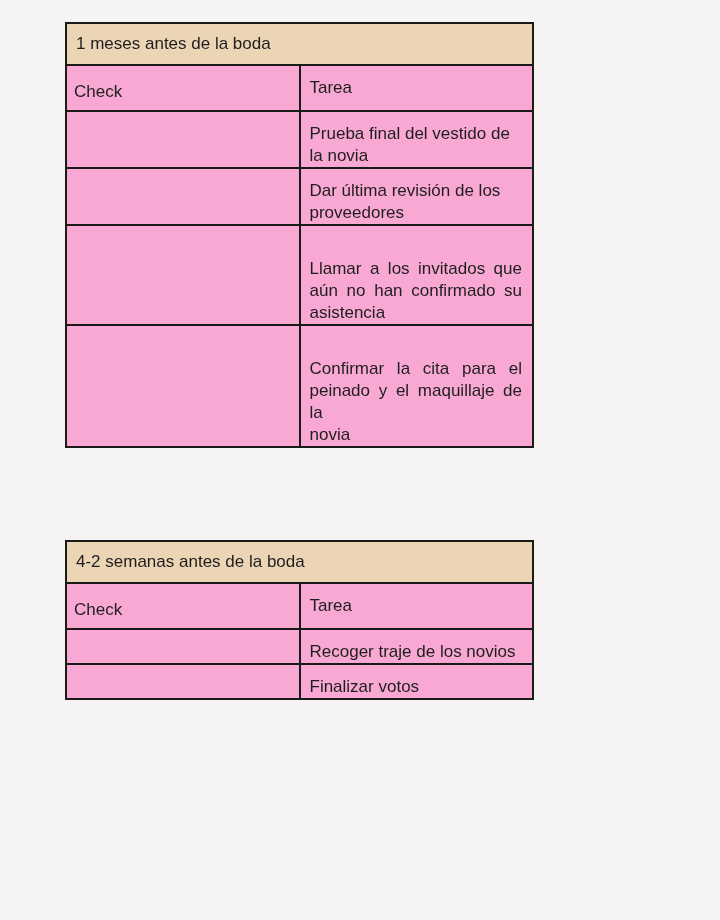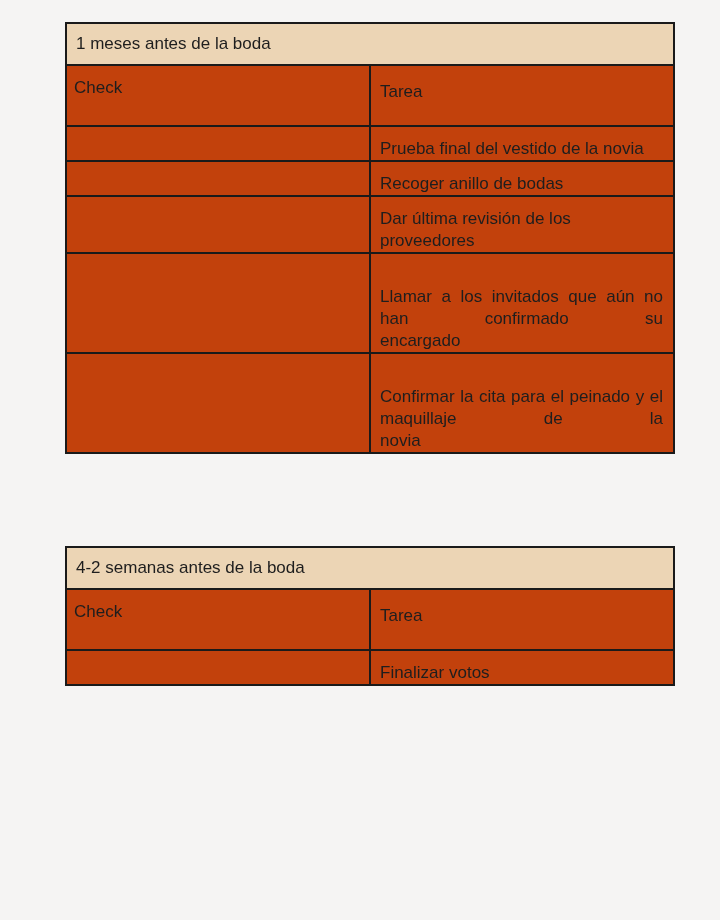--- a/index.html
+++ b/index.html
@@ -11,23 +11,23 @@
   body {
     width: 720px;
     height: 920px;
     overflow: hidden;
   }
   .doc {
     padding: 22px 0 0 65px;
   }
   table.checklist {
     border-collapse: collapse;
-    width: 610px;
+    width: 469px;
     table-layout: fixed;
-    background: #c2410c;
+    background: #f9a8d4;
     color: #1e1e1e;
     font-size: 17px;
     line-height: 22px;
   }
   table.checklist.second {
     margin-top: 92px;
   }
   table.checklist th,
   table.checklist td {
     border: 2px solid #1a1a1a;
@@ -35,24 +35,24 @@
     text-align: left;
     vertical-align: middle;
   }
   th.title-cell {
     background: #ecd5b5;
     padding: 9px 10px 9px 9px;
     font-size: 17px;
   }
   th.col-check {
     width: 70px;
-    padding: 11px 4px 26px 7px;
+    padding: 11px 4px 4px 7px;
   }
   th.col-task {
-    padding: 3px 10px 11px 9px;
+    padding: 11px 10px 11px 9px;
   }
   td.check-cell {
     width: 70px;
     padding: 11px 4px;
   }
   td.task-cell {
     padding: 11px 10px 0 9px;
   }
   
   .jline {
@@ -78,31 +78,27 @@
         <th class="col-task">Tarea</th>
       </tr>
     </thead>
     <tbody>
       <tr>
         <td class="check-cell"></td>
         <td class="task-cell">Prueba final del vestido de la novia</td>
       </tr>
       <tr>
         <td class="check-cell"></td>
-        <td class="task-cell">Recoger anillo de bodas</td>
-      </tr>
-      <tr>
-        <td class="check-cell"></td>
         <td class="task-cell">Dar última revisión de los proveedores</td>
       </tr>
       <tr>
         <td class="check-cell"></td>
         <td class="task-cell">
           <span class="jline">Llamar a los invitados que aún no han confirmado su</span>
-          <span>encargado</span>
+          <span>asistencia</span>
         </td>
       </tr>
       <tr>
         <td class="check-cell"></td>
         <td class="task-cell">
           <span class="jline">Confirmar la cita para el peinado y el maquillaje de la</span>
           <span>novia</span>
         </td>
       </tr>
     </tbody>
@@ -114,19 +110,23 @@
         <th class="title-cell" colspan="2">4-2 semanas antes de la boda</th>
       </tr>
       <tr>
         <th class="col-check">Check</th>
         <th class="col-task">Tarea</th>
       </tr>
     </thead>
     <tbody>
       <tr>
         <td class="check-cell"></td>
+        <td class="task-cell">Recoger traje de los novios</td>
+      </tr>
+      <tr>
+        <td class="check-cell"></td>
         <td class="task-cell">Finalizar votos</td>
       </tr>
 
     </tbody>
   </table>
 
 </div>
 
 </body></html>

